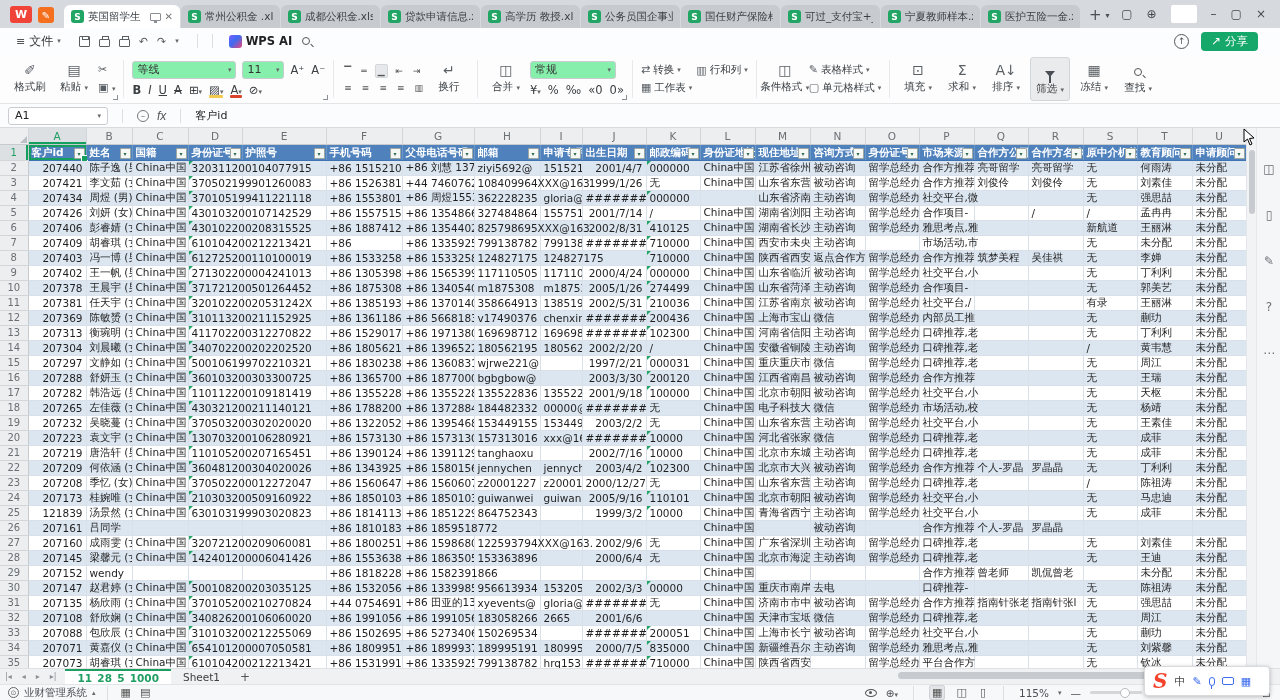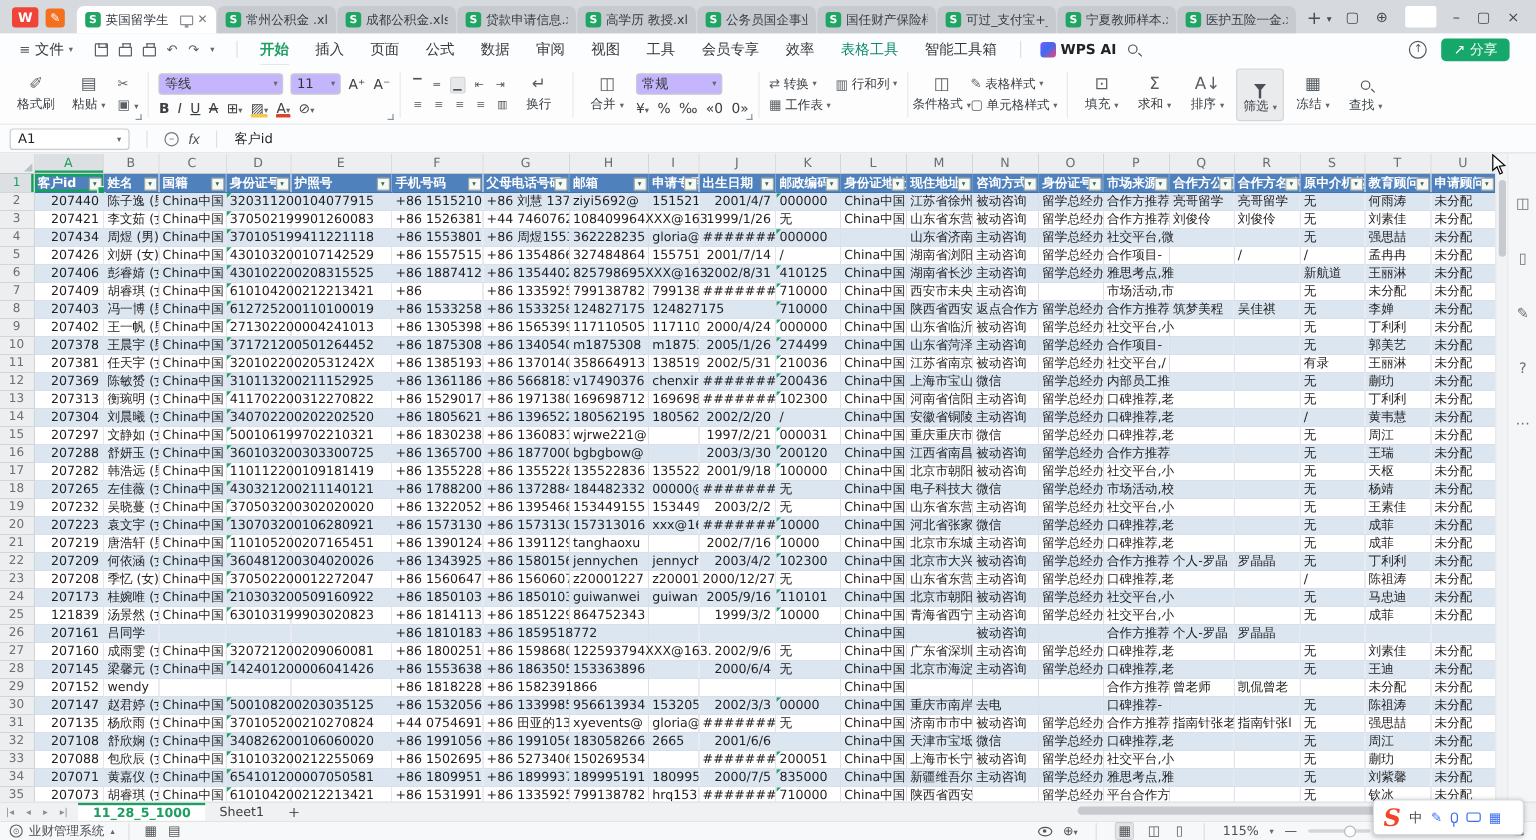--- a/index.html
+++ b/index.html
@@ -50,21 +50,21 @@
 #ribbon{left:0;top:54px;width:1280px;height:50px;background:#FDFDFE;border-bottom:1px solid #E3E5E8;display:flex;align-items:center;padding:2px 6px;gap:4px}
 .rsep{width:1px;height:38px;background:#E7E9EC}
 .rgroup{display:flex;align-items:center;gap:4px;position:relative;padding:0 4px;height:46px}
 .bigbtn{display:flex;flex-direction:column;align-items:center;justify-content:center;width:40px;height:44px;gap:2px;border-radius:3px}
 .bigbtn .bi{font-size:14px;color:#5a5f64;line-height:15px}
 .blab{font-size:10.5px;color:#3c4043;white-space:nowrap}
 .minicol{display:flex;flex-direction:column;justify-content:center;gap:5px;color:#5a5f64;font-size:11px}
 .dda{font-size:7px;color:#666}
 .gcorner{position:absolute;right:1px;bottom:2px;width:5px;height:5px;border-right:1.3px solid #8a8f95;border-bottom:1.3px solid #8a8f95}
 .stack2{display:flex;flex-direction:column;justify-content:center;gap:4px}
-.combo{border:1px solid #C8CBCF;border-radius:3px;height:18px;display:flex;align-items:center;padding:0 4px;font-size:11px;color:#333;background:#c4b5fd;gap:3px}
+.combo{border:1px solid #C8CBCF;border-radius:3px;height:18px;display:flex;align-items:center;padding:0 4px;font-size:11px;color:#333;background:#86efac;gap:3px}
 .combo .dda{margin-left:auto}
 .rowitems{display:flex;align-items:center;gap:6px}
 .fbtns{display:flex;align-items:center;gap:7px;font-size:11.5px;color:#3c4043}
 .fbtns .bld{font-weight:bold}.fbtns .itl{font-style:italic}.fbtns .und{text-decoration:underline}.fbtns .stk{text-decoration:line-through}
 .cbar{display:inline-block;position:relative;font-size:11.5px}
 .cbar i{position:absolute;left:0;right:0;bottom:-1px;height:3px;border-radius:1px}
 .alico{font-size:9px;color:#555;padding:1px 2px}
 .alico.on{background:#E6E8EB;border:1px solid #D4D7DA;border-radius:2px}
 .smtxt{font-size:10.5px;color:#3c4043;white-space:nowrap;display:flex;align-items:center;gap:3px}
 .smtxt .gi{font-size:11px;color:#5a6065}
@@ -212,34 +212,20 @@
   </div>
   <div class="qicons">
     <span class="i-save"></span>
     <span class="i-print"></span>
     <span class="i-print"></span>
     <span class="qa">↶</span>
     <span class="qa">↷</span>
     <span class="dda">▾</span>
   </div>
   <div class="vsep"></div>
-  <div id="menu-items">
-      <span class="mi act">开始</span>
-      <span class="mi">插入</span>
-      <span class="mi">页面</span>
-      <span class="mi">公式</span>
-      <span class="mi">数据</span>
-      <span class="mi">审阅</span>
-      <span class="mi">视图</span>
-      <span class="mi">工具</span>
-      <span class="mi">会员专享</span>
-      <span class="mi">效率</span>
-      <span class="mi ctx">表格工具</span>
-      <span class="mi">智能工具箱</span>
-    </div>
   <div class="vsep"></div>
   <div class="wpsai">
     <span class="ailogo"></span>
     <span>WPS AI</span>
   </div>
   <span class="mag"></span>
   <div id="menuright">
     <span class="upl">↑</span>
     <span class="sharebtn">
         <span>↗</span>
@@ -317,21 +303,21 @@
       <span class="blab">换行</span>
     </div>
   </div>
   <div class="rsep"></div>
   <div class="rgroup">
     <div class="bigbtn">
       <span class="bi">◫</span>
       <span class="blab"><span>合并</span> <span class="dda">▾</span></span>
     </div>
     <div class="stack2">
-      <div class="combo" style="width:72px">
+      <div class="combo" style="width:86px">
           <span>常规</span>
           <span class="dda">▾</span>
         </div>
       <div class="rowitems fbtns">
         <span><span>¥</span><span class="dda">▾</span></span>
         <span>%</span>
         <span>‰</span>
         <span>«0</span>
         <span>0»</span>
       </div>

